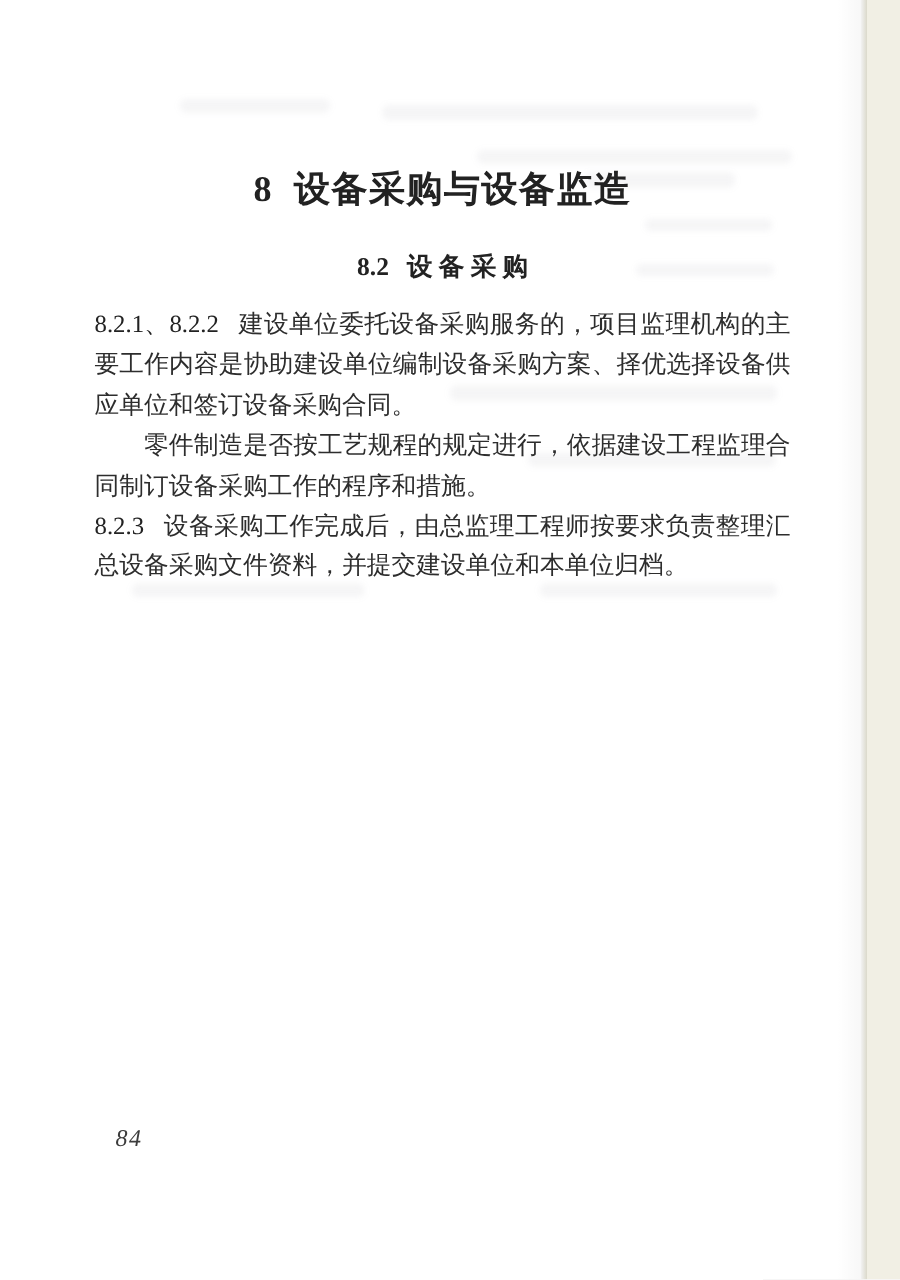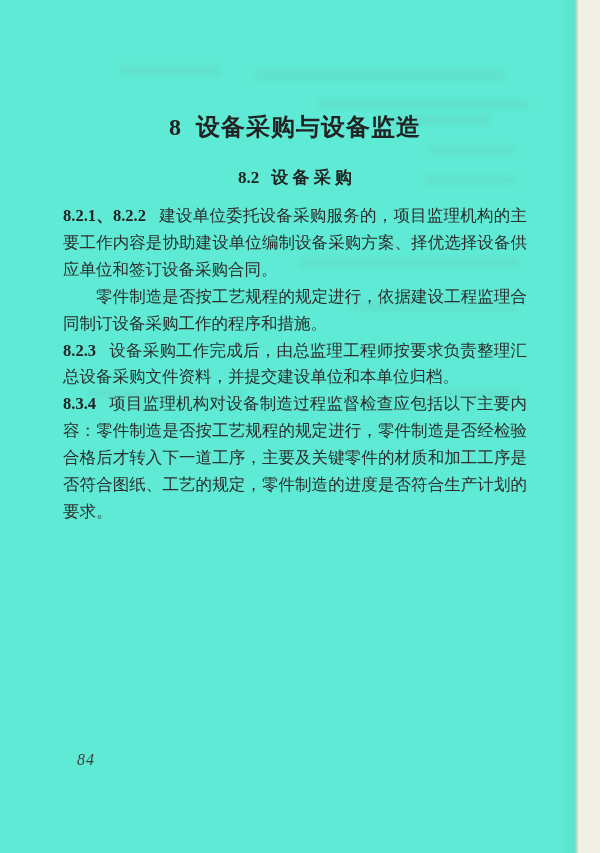--- a/index.html
+++ b/index.html
@@ -1,21 +1,21 @@
 <!DOCTYPE html>
 <html><head>
 <meta charset="utf-8">
 <style>
   html, body { margin: 0; padding: 0; }
   body { background: #e8e8e8; }
   .page {
     position: relative;
     width: 600px;
     height: 853px;
-    background: #5eead4;
+    background: #ffffff;
     overflow: hidden;
     font-family: "Liberation Serif", "DejaVu Serif", serif;
     color: #2d2d2d;
   }
   
   .edge-shadow {
     position: absolute; top: 0; left: 558px; width: 16px; height: 100%;
     background: linear-gradient(to right, rgba(0,0,0,0), rgba(0,0,0,0.03));
   }
   .edge-line {
@@ -71,21 +71,21 @@
   .heading-82 { margin-top: 26px; margin-bottom: 15px; text-align: center; }
   .heading-83 { margin-top: -4px; margin-bottom: 10px; }
   .section-heading .num { margin-right: 12px; }
   .para {
     margin: 0;
     font-size: 16.5px;
     line-height: 26.9px;
     text-align: justify;
     text-justify: inter-ideograph;
   }
-  .para .label { font-weight: 700; color: #222; margin-right: 13px; white-space: nowrap; }
+  .para .label { font-weight: 400; color: #222; margin-right: 13px; white-space: nowrap; }
   .para.indent { text-indent: 33px; }
   .page-number {
     position: absolute;
     left: 77px; top: 751px;
     font-size: 16px;
     font-style: italic;
     color: #3c3c3c;
     letter-spacing: 1px;
   }
 </style>
@@ -117,21 +117,20 @@
 
     <p class="para"><span class="label">8.2.1、8.2.2</span><span>建设单位委托设备采购服务的，项目监理机构的主要工作内容是协助建设单位编制设备采购方案、择优选择设备供应单位和签订设备采购合同。</span></p>
 
     <p class="para indent"><span>零件制造是否按工艺规程的规定进行，依据建设工程监理合同制订设备采购工作的程序和措施。</span></p>
 
     <p class="para"><span class="label">8.2.3</span><span>设备采购工作完成后，由总监理工程师按要求负责整理汇总设备采购文件资料，并提交建设单位和本单位归档。</span></p>
 
 
 
 
-    <p class="para"><span class="label">8.3.4</span><span>项目监理机构对设备制造过程监督检查应包括以下主要内容：零件制造是否按工艺规程的规定进行，零件制造是否经检验合格后才转入下一道工序，主要及关键零件的材质和加工工序是否符合图纸、工艺的规定，零件制造的进度是否符合生产计划的要求。</span></p>
 
   </div>
 
   <div class="page-number">84</div>
 
   <div class="edge-shadow"></div>
   <div class="edge-line"></div>
   <div class="edge-strip"></div>
 
 </div>

